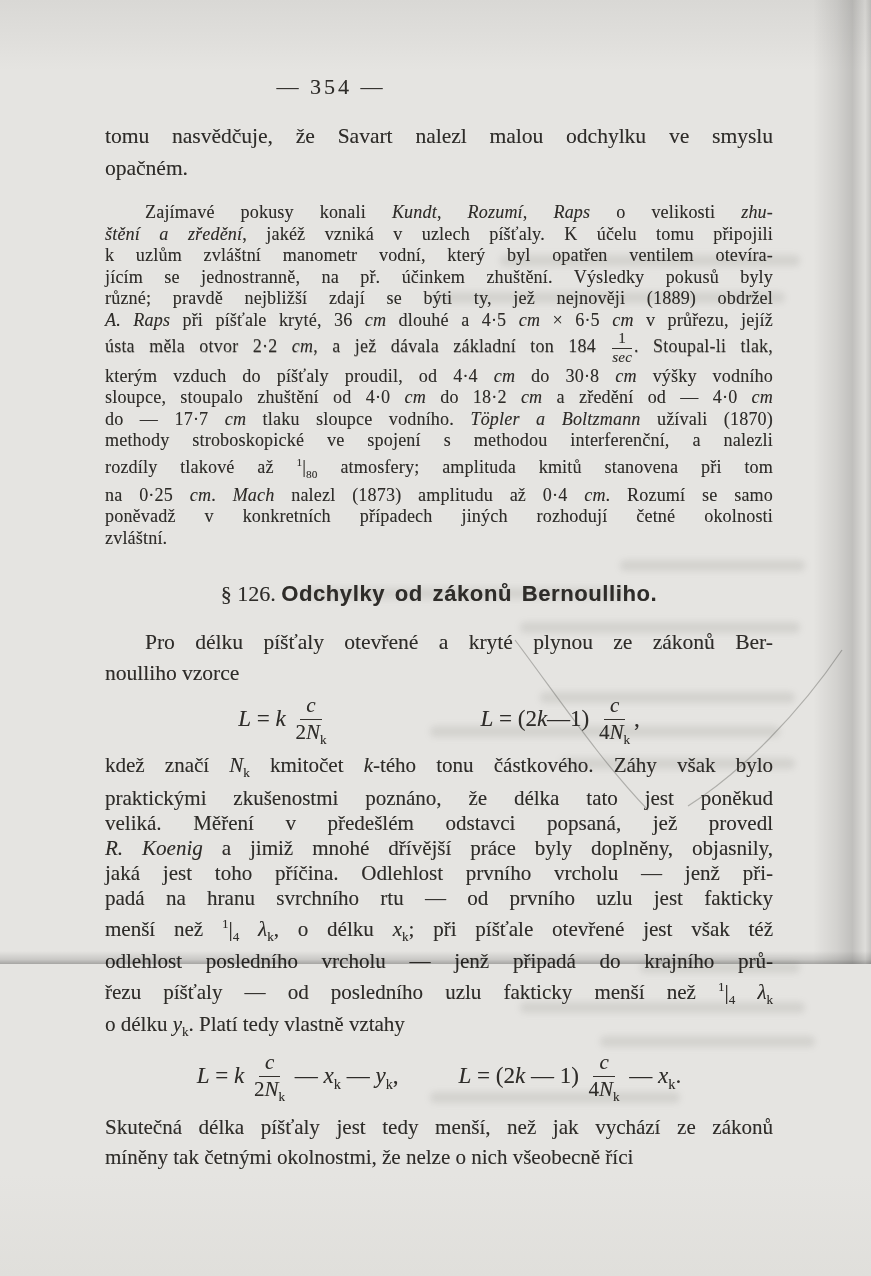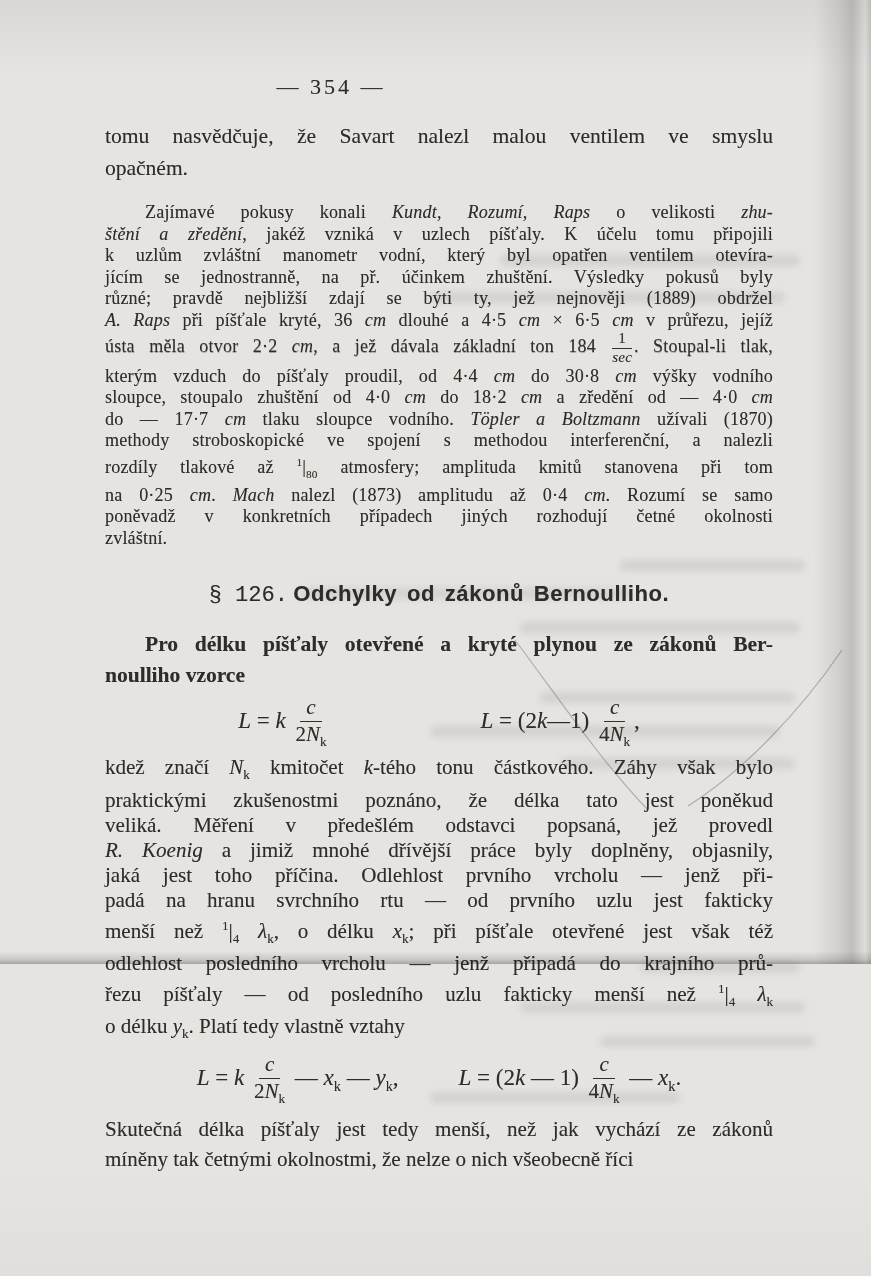--- a/index.html
+++ b/index.html
@@ -15,26 +15,26 @@
   .page-number{
     padding-top:74px;margin-left:105px;width:452px;text-align:center;
     font-size:22px;letter-spacing:3px;line-height:26px;
   }
   .para .line{text-align:justify;text-align-last:justify;}
   .para .line:last-child{text-align-last:left;}
   .indent .line:first-child{text-indent:40px;}
   .para-1{margin-top:20px;font-size:21.5px;line-height:32px;}
   .para-2{margin-top:18px;font-size:18px;line-height:21.5px;letter-spacing:0.2px;}
   .section-heading{margin-top:30px;text-align:center;font-size:22px;line-height:30px;}
-  .section-heading .sec-no{font-family:Liberation Mono, monospace;margin-top:29px;}
+  .section-heading .sec-no{font-family:Liberation Serif, serif;margin-top:29px;}
   .section-heading .sec-title{
     font-family:"Liberation Sans","DejaVu Sans",sans-serif;
     font-weight:700;letter-spacing:0.6px;word-spacing:3px;
   }
-  .para-3{margin-top:18px;font-size:21.5px;line-height:31px;font-weight:bold;}
+  .para-3{margin-top:18px;font-size:21.5px;line-height:31px;}
   .para-4{margin-top:6px;font-size:21px;line-height:25px;}
   .para-5{margin-top:8px;font-size:21px;line-height:30px;}
   .formula-row{
     display:flex;justify-content:center;align-items:center;
     font-size:23px;margin:5px 0 4px 0;position:relative;z-index:3;
   }
   .formula-row-1{gap:150px;}
   .formula-row-2{gap:60px;margin-top:7px;}
   .formula i{font-family:"Liberation Serif","DejaVu Serif",serif;}
   .frac{
@@ -85,21 +85,21 @@
 
   <svg class="scratch" width="871" height="1276" viewBox="0 0 871 1276">
     <path d="M515,640 C 560,700 600,760 648,810" stroke="#6b6b66" stroke-width="1.2" fill="none" opacity="0.45"></path>
     <path d="M842,650 C 800,712 742,772 688,806" stroke="#6b6b66" stroke-width="1.2" fill="none" opacity="0.45"></path>
   </svg>
 
   <div class="page-number">— 354 —</div>
 
   <div class="column">
     <div class="para para-1">
-        <div class="line">tomu nasvědčuje, že Savart nalezl malou ventilem ve smyslu</div>
+        <div class="line">tomu nasvědčuje, že Savart nalezl malou odchylku ve smyslu</div>
         <div class="line">opačném.</div>
       </div>
 
     <div class="para para-2 indent">
         <div class="line">Zajímavé pokusy konali <i>Kundt</i>, <i>Rozumí</i>, <i>Raps</i> o velikosti <i>zhu-</i></div>
         <div class="line"><i>štění a zředění</i>, jakéž vzniká v uzlech píšťaly. K účelu tomu připojili</div>
         <div class="line">k uzlům zvláštní manometr vodní, který byl opatřen ventilem otevíra-</div>
         <div class="line">jícím se jednostranně, na př. účinkem zhuštění. Výsledky pokusů byly</div>
         <div class="line">různé; pravdě nejbližší zdají se býti ty, jež nejnověji (1889) obdržel</div>
         <div class="line"><i>A. Raps</i> při píšťale kryté, 36 <i>cm</i> dlouhé a 4·5 <i>cm</i> × 6·5 <i>cm</i> v průřezu, jejíž</div>

